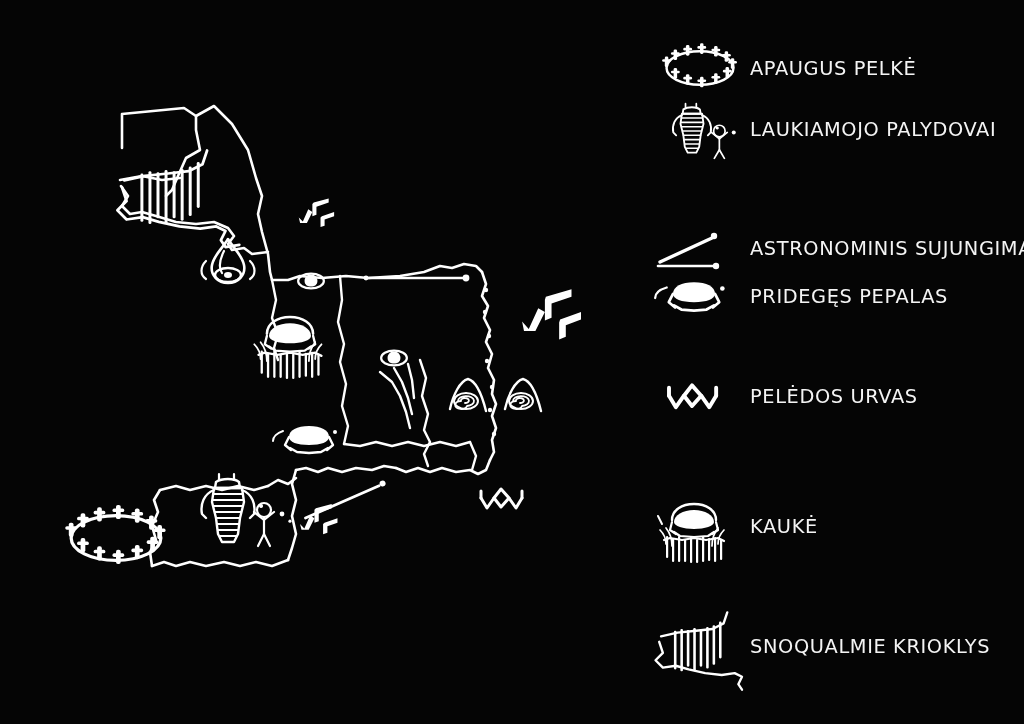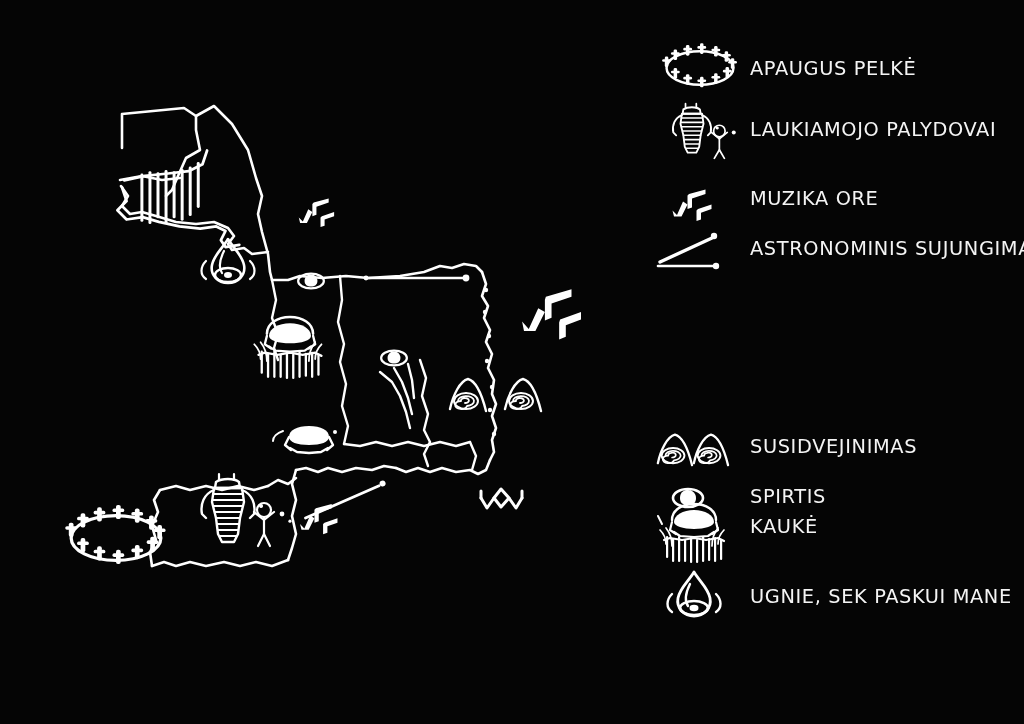--- a/index.html
+++ b/index.html
@@ -486,82 +486,68 @@
               <path class="ink" stroke-width="2.4" d="M0,1 L-11,-8 M0,1 L11,-8"></path>
               <path class="ink" stroke-width="2.4" d="M0,16 L-7,28 M0,16 L7,28"></path>
             </g>
             <circle class="ink-fill" cx="58" cy="2" r="2.8"></circle>
           </g>
         </svg>
       </div>
       <span class="legend-label">LAUKIAMOJO PALYDOVAI</span>
     </div>
 
-    <div class="legend-row" style="top:170px">
-      <div class="legend-icon">
-        <svg width="104" height="56" viewBox="-52 -28 104 56">
-          <g transform="translate(-14,2) scale(0.75)">
-            <path class="ink-fill" d="M-18,14 L-12,20 L-4,2 L2,6 L-6,22 L-16,22 Z"></path>
-            <path class="ink-fill" d="M4,-8 L26,-14 L26,-8 L8,-2 L8,10 L2,12 L2,-6 Z"></path>
-            <path class="ink-fill" d="M16,12 L34,6 L34,12 L20,17 L20,26 L14,28 L14,14 Z"></path>
-          </g>
-        </svg>
-      </div>
-      <span class="legend-label">MUZIKA ORE</span>
-    </div>
 
     <div class="legend-row" style="top:220px">
       <div class="legend-icon">
         <svg width="104" height="56" viewBox="-52 -28 104 56">
           <g transform="translate(-10,2)">
             <path class="ink" stroke-width="3.4" d="M-30,12 L22,-12"></path>
             <circle class="ink-fill" cx="24" cy="-14" r="3.2"></circle>
             <path class="ink" stroke-width="2.6" d="M-32,16 L24,16"></path>
             <circle class="ink-fill" cx="26" cy="16" r="3.2"></circle>
           </g>
         </svg>
       </div>
       <span class="legend-label">ASTRONOMINIS SUJUNGIMAS</span>
     </div>
 
-
-
-
-    <div class="legend-row" style="top:418px">
+    <div class="legend-row" style="top:268px">
       <div class="legend-icon">
         <svg width="104" height="56" viewBox="-52 -28 104 56">
-          <g transform="translate(-26,2) scale(0.95)">
-            <path class="ink" stroke-width="2.4" d="M-17,16 C-14,2 -7,-12 1,-14 C9,-12 15,2 19,18"></path>
-            <ellipse class="ink" stroke-width="2" cx="-1" cy="8" rx="12" ry="8"></ellipse>
-            <path class="ink" stroke-width="1.8" d="
-              M-1,8 m-8,0 a8,5 0 1,1 9,5 a6,4 0 1,1 -6,-5 a4,2.5 0 1,1 4,2"></path>
-          </g>
-          <g transform="translate(10,2) scale(0.95)">
-            <path class="ink" stroke-width="2.4" d="M-17,16 C-14,2 -7,-12 1,-14 C9,-12 15,2 19,18"></path>
-            <ellipse class="ink" stroke-width="2" cx="-1" cy="8" rx="12" ry="8"></ellipse>
-            <path class="ink" stroke-width="1.8" d="
-              M-1,8 m-8,0 a8,5 0 1,1 9,5 a6,4 0 1,1 -6,-5 a4,2.5 0 1,1 4,2"></path>
+          <g transform="translate(-6,2) scale(1.05)">
+            <path class="ink-fill" d="
+              M-20,-4 C-20,-11 -12,-15 0,-15 C12,-15 20,-11 20,-4
+              C20,1 12,4 0,4 C-12,4 -20,1 -20,-4 Z"></path>
+            <path class="ink" stroke-width="2.6" d="M-20,-4 L-24,4 L-18,9 M20,-4 L24,4 L18,9"></path>
+            <path class="ink" stroke-width="2.6" d="M-19,7 L-12,11 L0,12 L12,11 L19,7"></path>
+            <path class="ink" stroke-width="2.2" d="M-26,-10 C-33,-8 -37,-4 -37,0"></path>
+            <circle class="ink-fill" cx="27" cy="-9" r="2.2"></circle>
           </g>
         </svg>
       </div>
-      <span class="legend-label">SUSIDVEJINIMAS</span>
+      <span class="legend-label">PRIDEGĘS PEPALAS</span>
     </div>
 
-    <div class="legend-row" style="top:468px">
+
+    <div class="legend-row" style="top:368px">
       <div class="legend-icon">
         <svg width="104" height="56" viewBox="-52 -28 104 56">
-          <g transform="translate(-12,2) scale(1.0)">
-            <ellipse class="ink" stroke-width="2.6" cx="0" cy="0" rx="15" ry="9"></ellipse>
-            <path class="ink-fill" d="M-8,0 C-8,-6 -4,-8 0,-8 C5,-8 8,-4 8,0 C8,5 5,7 0,7 C-5,7 -8,5 -8,0 Z"></path>
-            <path class="ink" stroke-width="1.6" d="M-2,-7 L-2,2 M2.5,-7 L2.5,2"></path>
+          <g transform="translate(-8,2) scale(1.15)">
+            <path class="ink" stroke-width="3.4" d="
+              M-20,-2 L-14,8 L-7,-2 L0,-11 L8,-2 L15,8 L21,-2"></path>
+            <path class="ink" stroke-width="3.4" d="M-20,-2 L-20,-9 M21,-2 L21,-9"></path>
+            <path class="ink" stroke-width="3.4" d="M-7,-2 L0,7 L8,-2"></path>
           </g>
         </svg>
       </div>
-      <span class="legend-label">SPIRTIS</span>
+      <span class="legend-label">PELĖDOS URVAS</span>
     </div>
+
+
 
     <div class="legend-row" style="top:498px">
       <div class="legend-icon">
         <svg width="104" height="56" viewBox="-52 -28 104 56">
           <g transform="translate(-6,-2) scale(1.0)">
             <path class="ink" stroke-width="2.4" d="M-22,-4 C-22,-14 -12,-20 0,-20 C12,-20 22,-14 22,-4"></path>
             <path class="ink-fill" d="M-20,-2 C-20,-9 -11,-14 0,-14 C11,-14 20,-9 20,-2 C20,2 11,5 0,5 C-11,5 -20,2 -20,-2 Z"></path>
             <path class="ink" stroke-width="2.2" d="M-22,-2 L-24,6 L-18,10 M22,-2 L24,6 L18,10"></path>
             <path class="ink" stroke-width="2.2" d="M-20,8 L-14,12 L0,13 L14,12 L20,8"></path>
             <g class="ink" stroke-width="1.7">
@@ -583,33 +569,39 @@
               <rect x="26" y="15" width="2.2" height="21" rx="1"></rect>
             </g>
             <path class="ink" stroke-width="2.2" d="M-30,16 L-24,14 L-12,16 L0,14 L12,16 L24,14 L30,17"></path>
             <path class="ink" stroke-width="2" d="M-36,-8 L-32,0"></path>
           </g>
         </svg>
       </div>
       <span class="legend-label">KAUKĖ</span>
     </div>
 
-    <div class="legend-row" style="top:568px">
+
+    <div class="legend-row" style="top:618px">
       <div class="legend-icon">
         <svg width="104" height="56" viewBox="-52 -28 104 56">
-          <g transform="translate(-6,2) scale(1.0)">
-            <path class="ink" stroke-width="2.8" d="
-              M0,-26 C6,-16 14,-10 16,0 C18,10 10,18 0,18
-              C-10,18 -18,10 -16,0 C-14,-10 -6,-16 0,-26 Z"></path>
-            <path class="ink" stroke-width="2.4" d="M-4,-14 C-8,-6 -10,2 -6,8"></path>
-            <path class="ink" stroke-width="2.4" d="M-22,-4 C-28,2 -28,10 -22,14"></path>
-            <path class="ink" stroke-width="2.4" d="M22,-4 C28,2 28,10 22,14"></path>
-            <ellipse class="ink" stroke-width="2.6" cx="0" cy="10" rx="14" ry="7"></ellipse>
-            <ellipse class="ink-fill" cx="0" cy="10" rx="4.5" ry="3.2"></ellipse>
+          <g transform="translate(-4,-6) scale(0.92)">
+            <path class="ink" stroke-width="2.6" d="M-38,-4 L-20,-8 L0,-10 L18,-12 L30,-18 L34,-30"></path>
+            <g class="ink-fill">
+              <rect x="-24" y="-10" width="2.8" height="42" rx="1.2"></rect>
+              <rect x="-17" y="-12" width="2.8" height="46" rx="1.2"></rect>
+              <rect x="-10" y="-11" width="2.8" height="40" rx="1.2"></rect>
+              <rect x="-3" y="-13" width="2.8" height="47" rx="1.2"></rect>
+              <rect x="4" y="-12" width="2.8" height="41" rx="1.2"></rect>
+              <rect x="11" y="-14" width="2.8" height="45" rx="1.2"></rect>
+              <rect x="18" y="-16" width="2.8" height="43" rx="1.2"></rect>
+              <rect x="25" y="-20" width="2.8" height="40" rx="1.2"></rect>
+            </g>
+            <path class="ink" stroke-width="2.6" d="
+              M-40,2 L-36,14 L-44,22 L-36,30 L-22,28 L-8,32
+              L10,36 L28,38 L42,36 L50,40 L46,48 L50,54"></path>
           </g>
         </svg>
       </div>
-      <span class="legend-label">UGNIE, SEK PASKUI MANE</span>
+      <span class="legend-label">SNOQUALMIE KRIOKLYS</span>
     </div>
-
 
   </div>
 </div>
 
 </body></html>

